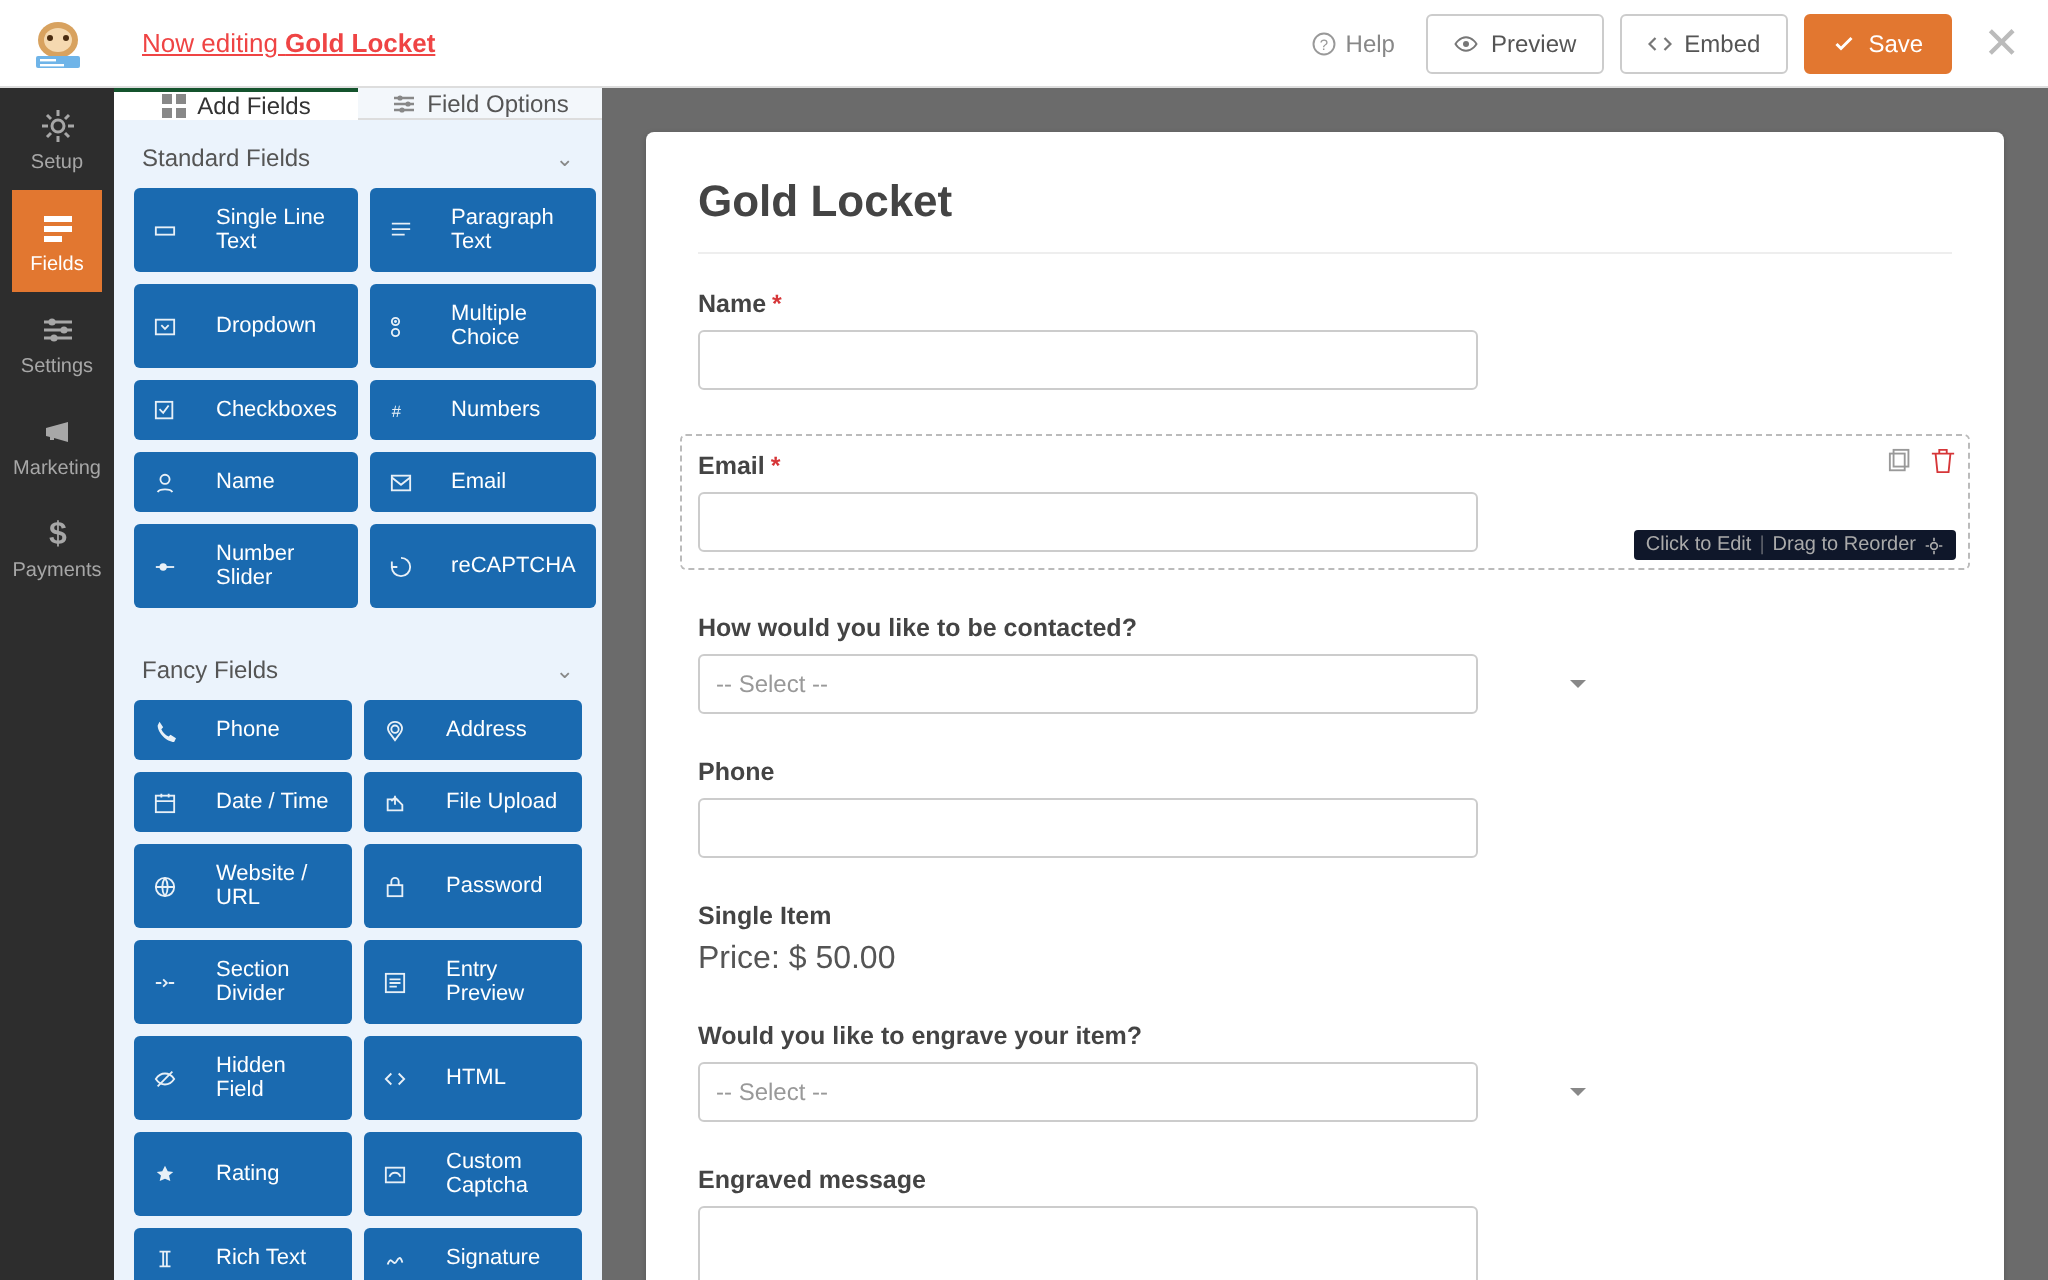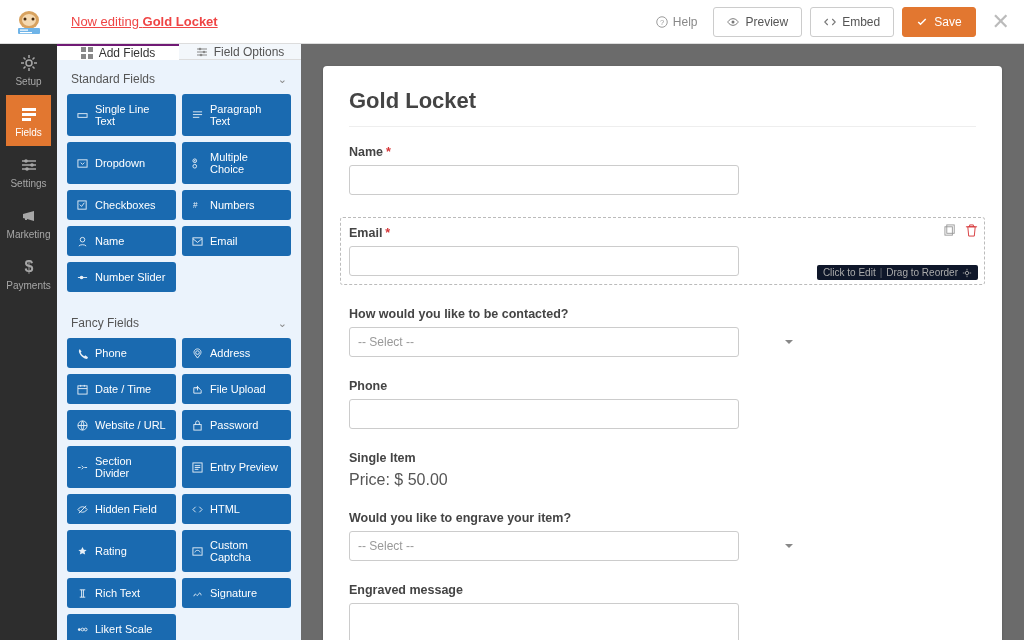--- a/index.html
+++ b/index.html
@@ -23,27 +23,27 @@
 .topbar-link { display: inline-flex; align-items: center; gap: 5px; color: #888; font-size: 12px; margin-right: 8px; cursor: pointer; }
 .topbar-btn.save { background: #e27730; border-color: #e27730; color: #fff; }
 .topbar-close { margin-left: 16px; font-size: 22px; color: #bbb; cursor: pointer; }
 .ico { width: 12px; height: 12px; display: inline-block; }
 
 .workarea { flex: 1; display: flex; background: #6b6b6b; overflow: hidden; }
 
 .panel { width: 244px; background: #ebf3fc; display: flex; flex-direction: column; overflow-y: auto; }
 .panel-tabs { display: flex; height: 38px; }
 .panel-tab { flex: 1; display: flex; align-items: center; justify-content: center; gap: 6px; font-size: 12px; color: #555; cursor: pointer; background: #f3f7fb; }
-.panel-tab.active { background: #fff; border-top: 2px solid #701a75; color: #333; font-weight: 500; }
+.panel-tab.active { background: #fff; border-top: 2px solid #14532d; color: #333; font-weight: 500; }
 .panel-tab:not(.active){ border-bottom:1px solid #ddd; }
 
 .group-hdr { display: flex; align-items: center; justify-content: space-between; padding: 12px 14px 8px; font-size: 12px; color: #555; font-weight: 500; cursor: pointer; }
 .chev { color: #888; font-size: 11px; }
 .grid { display: grid; grid-template-columns: 1fr 1fr; gap: 6px; padding: 0 10px 12px; }
-.chip { background: #1a6ab0; color: #fff; border-radius: 3px; padding: 9px 10px; font-size: 11px; display: flex; align-items: center; gap: 7px; cursor: grab; }
+.chip { background: #1a6ab0; color: #fff; border-radius: 3px; padding: 9px 10px; font-size: 11px; display: flex; align-items: center; gap: 20px; cursor: grab; }
 .chip-ico { width: 11px; height: 11px; opacity: .9; flex-shrink:0; }
 
 .canvas-wrap { flex: 1; padding: 22px; overflow-y: auto; }
 .canvas { background: #fff; border-radius: 4px; padding: 22px 26px 40px; min-height: 100%; box-shadow: 0 1px 3px rgba(0,0,0,.2); }
 .form-title { font-size: 22px; font-weight: 700; color: #444; padding-bottom: 12px; border-bottom: 1px solid #eee; margin-bottom: 18px; }
 .fld { margin-bottom: 22px; position: relative; }
 .fld-label { font-size: 12.5px; font-weight: 600; color: #444; margin-bottom: 6px; display: block; }
 .req { color: #d63638; margin-left: 3px; }
 .fld-input { width: 390px; border: 1px solid #ccc; border-radius: 3px; height: 30px; padding: 0 8px; font-size: 13px; background: #fff; }
 .fld-select { width: 390px; height: 30px; border: 1px solid #ccc; border-radius: 3px; padding: 0 8px; font-size: 12px; color: #999; background:#fff; appearance:none; position:relative; }
@@ -214,20 +214,27 @@
                 </svg>
                 <span>Email</span>
               </div>
               <div class="chip">
                 <svg class="chip-ico" viewBox="0 0 12 12">
                   <path d="M1 6h10" stroke="#fff"></path>
                   <circle cx="5" cy="6" r="2" fill="#fff"></circle>
                 </svg>
                 <span>Number Slider</span>
               </div>
+              <div class="chip">
+                <svg class="chip-ico" viewBox="0 0 12 12">
+                  <path d="M6 1a5 5 0 1 1-5 5" fill="none" stroke="#fff"></path>
+                  <path d="M1 3v3h3" stroke="#fff" fill="none"></path>
+                </svg>
+                <span>reCAPTCHA</span>
+              </div>
             </div>
             <div class="group-hdr">
               <span>Fancy Fields</span>
               <span class="chev">⌄</span>
             </div>
             <div class="grid">
               <div class="chip">
                 <svg class="chip-ico" viewBox="0 0 12 12">
                   <path d="M3 1l2 3-1 1c1 2 2 3 4 4l1-1 3 2-1 2c-4 0-9-5-9-9z" fill="#fff"></path>
                 </svg>

